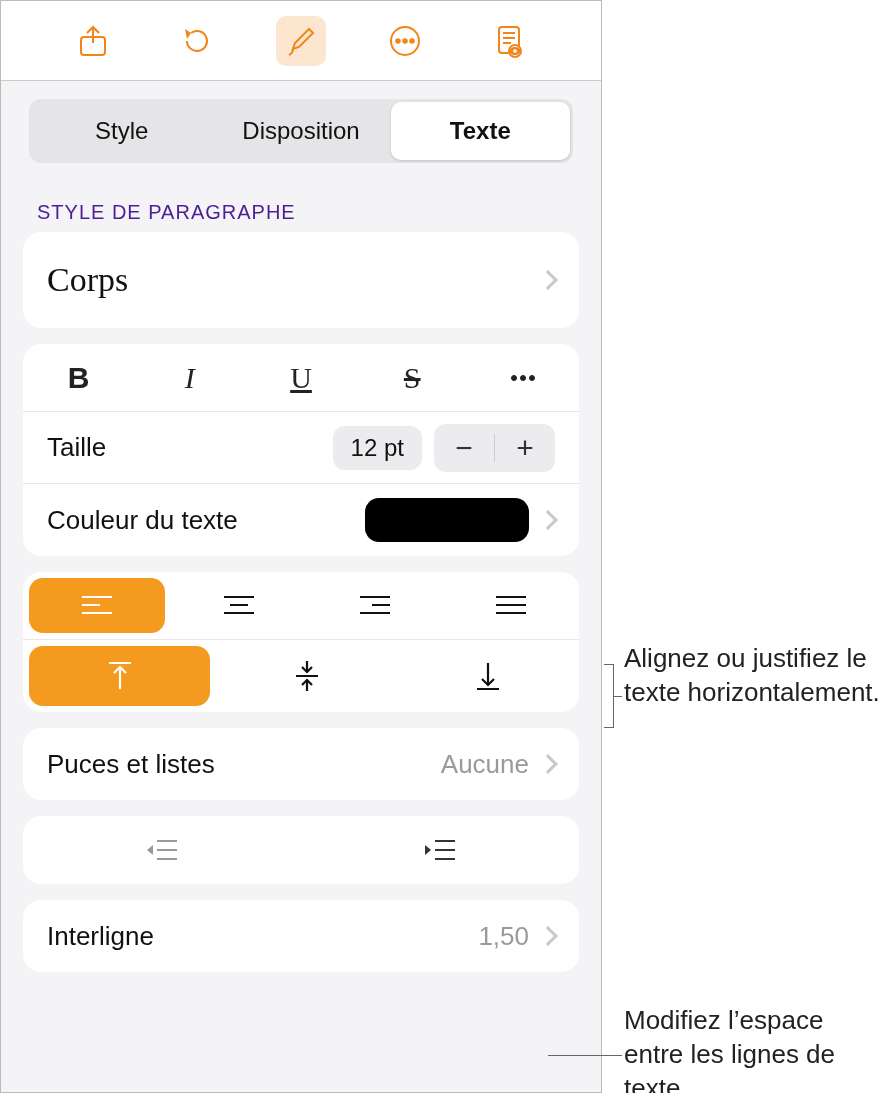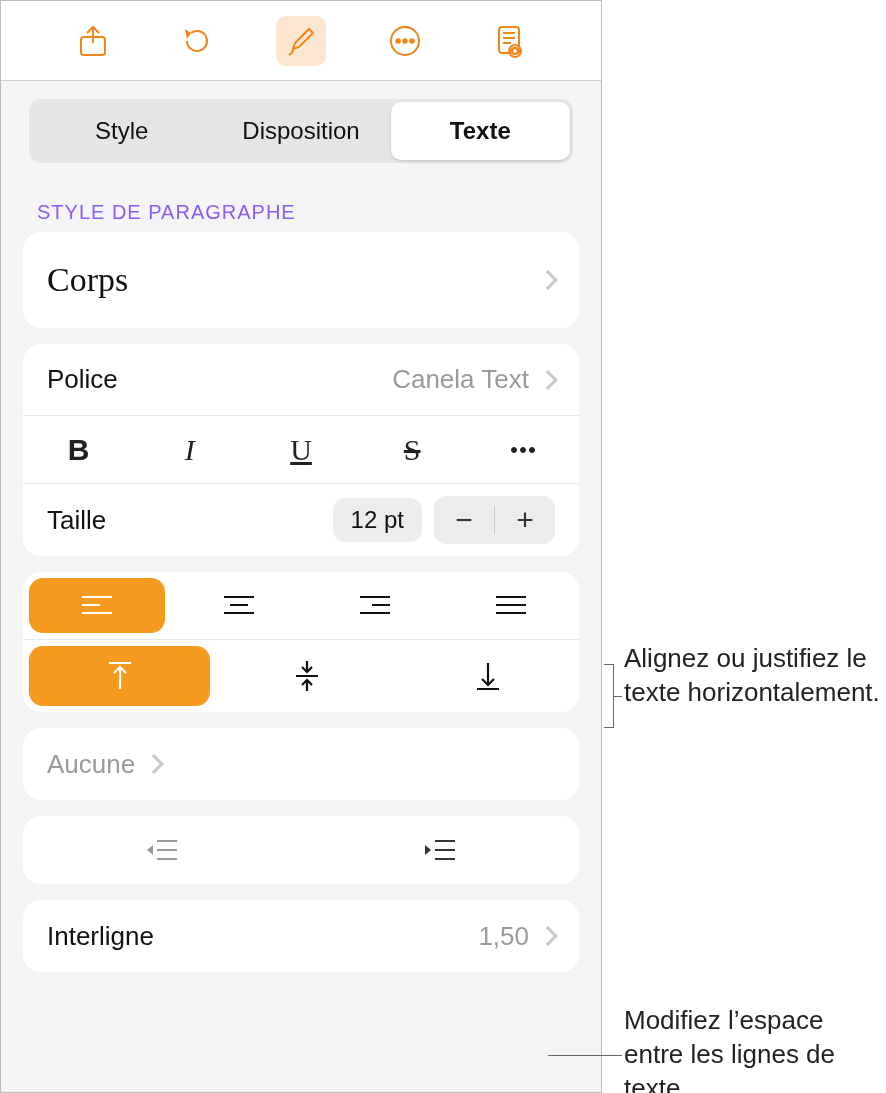--- a/index.html
+++ b/index.html
@@ -65,21 +65,21 @@
   .seg-item.active {
     background: #fff;
     font-weight: 600;
     box-shadow: 0 1px 3px rgba(0,0,0,0.15);
   }
   
   .section-label {
     padding: 26px 36px 8px;
     font-size: 20px;
     letter-spacing: 1px;
-    color: #8b5cf6;
+    color: #4c1d95;
     text-transform: uppercase;
   }
   
   .card {
     margin: 8px 22px;
     background: #fff;
     border-radius: 18px;
     overflow: hidden;
   }
   .row {
@@ -272,27 +272,20 @@
 
   <div class="section-label">STYLE DE PARAGRAPHE</div>
   <div class="card" style="margin-top:0;">
     <div class="row" style="min-height:96px;">
       <span class="serif-title">Corps</span>
       <div class="chevron"></div>
     </div>
   </div>
 
   <div class="card">
-    <div class="row">
-      <span class="row-label">Police</span>
-      <div class="right-group">
-        <span class="row-value">Canela Text</span>
-        <div class="chevron"></div>
-      </div>
-    </div>
     <div class="fmt-row">
       <div class="fmt-btn bold">B</div>
       <div class="fmt-btn italic">I</div>
       <div class="fmt-btn underline">U</div>
       <div class="fmt-btn strike">S</div>
       <div class="fmt-btn">
         <svg viewBox="0 0 30 30">
             <circle cx="6" cy="15" r="2.5"></circle>
             <circle cx="15" cy="15" r="2.5"></circle>
             <circle cx="24" cy="15" r="2.5"></circle>
@@ -303,20 +296,27 @@
       <span class="row-label">Taille</span>
       <div class="right-group">
         <div class="size-pill">12 pt</div>
         <div class="stepper">
           <div class="stepper-btn">−</div>
           <div class="stepper-div"></div>
           <div class="stepper-btn">+</div>
         </div>
       </div>
     </div>
+    <div class="row">
+      <span class="row-label">Couleur du texte</span>
+      <div class="right-group">
+        <div class="swatch"></div>
+        <div class="chevron"></div>
+      </div>
+    </div>
   </div>
 
   <div class="card">
     <div class="align-row">
       <div class="align-btn active">
         <svg viewBox="0 0 34 30">
             <line x1="2" y1="6" x2="32" y2="6"></line>
             <line x1="2" y1="14" x2="20" y2="14"></line>
             <line x1="2" y1="22" x2="32" y2="22"></line>
           </svg>
@@ -365,20 +365,21 @@
             <line x1="4" y1="30" x2="26" y2="30"></line>
             <line x1="15" y1="4" x2="15" y2="26"></line>
             <path d="M9 20 L15 26 L21 20"></path>
           </svg>
       </div>
     </div>
   </div>
 
   <div class="card">
     <div class="row">
+      <span class="row-label">Puces et listes</span>
       <div class="right-group">
         <span class="row-value">Aucune</span>
         <div class="chevron"></div>
       </div>
     </div>
   </div>
 
   <div class="card">
     <div class="indent-row">
       <div class="indent-btn">

